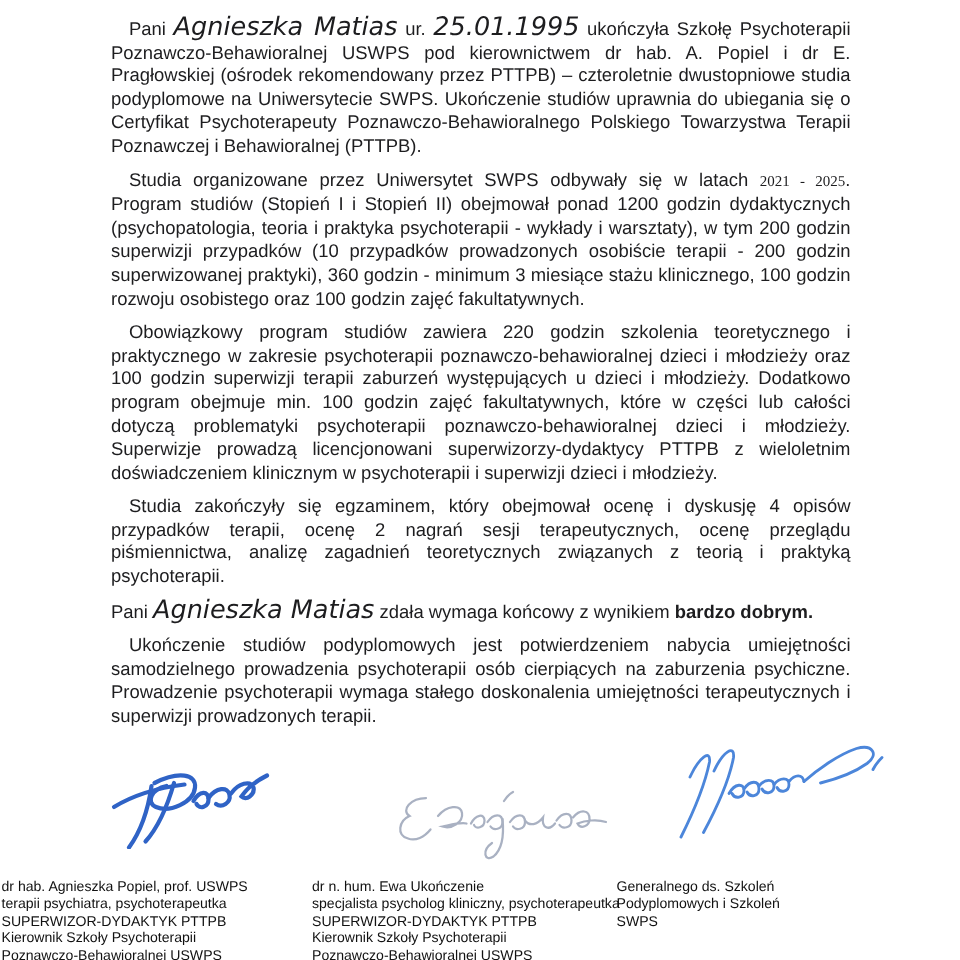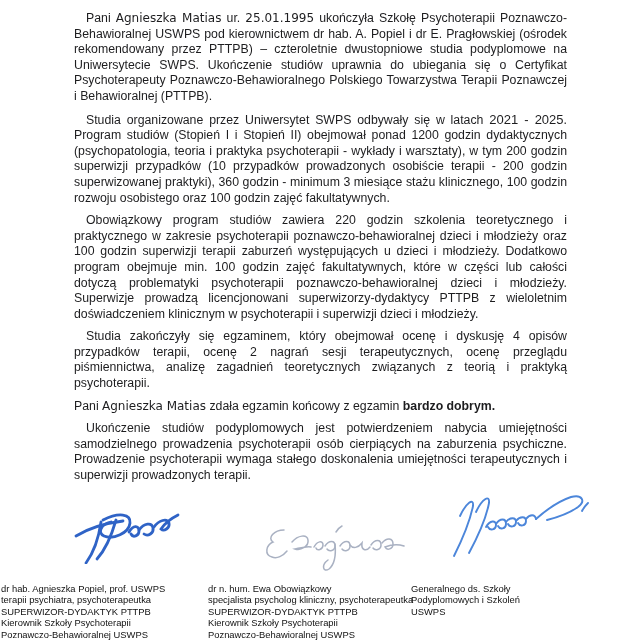--- a/index.html
+++ b/index.html
@@ -20,25 +20,26 @@
     font-size: 12.3px;
     line-height: 15.6px;
     text-align: justify;
     text-indent: 12px;
     margin-bottom: 7px;
     color: #1d1d1f;
   }
   .para.no-indent { text-indent: 0; }
   .inserted {
     font-family: "DejaVu Sans", sans-serif;
-    font-size: 12px;
+    font-size: 17px;
+    font-style: italic;
   }
   .years {
-    font-family: Liberation Sans, sans-serif;
-    font-size: 13px;
+    font-family: Liberation Serif, serif;
+    font-size: 10px;
   }
   .grade { font-weight: bold; margin-top: 11px; }
 
   .sig-grid {
     display: grid;
     grid-template-columns: 212px 218px 210px;
     align-items: start;
     margin-top: 6px;
     height: 92px;
   }
@@ -72,21 +73,21 @@
   <div class="doc-body">
 
     <p class="para"><span>Pani </span><span class="inserted">Agnieszka Matias</span><span> ur. </span><span class="inserted">25.01.1995</span><span> ukończyła Szkołę Psychoterapii Poznawczo-Behawioralnej USWPS pod kierownictwem dr hab. A. Popiel i dr E. Pragłowskiej (ośrodek rekomendowany przez PTTPB) – czteroletnie dwustopniowe studia podyplomowe na Uniwersytecie SWPS. Ukończenie studiów uprawnia do ubiegania się o Certyfikat Psychoterapeuty Poznawczo-Behawioralnego Polskiego Towarzystwa Terapii Poznawczej i Behawioralnej (PTTPB).</span></p>
 
     <p class="para"><span>Studia organizowane przez Uniwersytet SWPS odbywały się w latach </span><span class="years">2021 - 2025</span><span>. Program studiów (Stopień I i Stopień II) obejmował ponad 1200 godzin dydaktycznych (psychopatologia, teoria i praktyka psychoterapii - wykłady i warsztaty), w tym 200 godzin superwizji przypadków (10 przypadków prowadzonych osobiście terapii - 200 godzin superwizowanej praktyki), 360 godzin - minimum 3 miesiące stażu klinicznego, 100 godzin rozwoju osobistego oraz 100 godzin zajęć fakultatywnych.</span></p>
 
     <p class="para">Obowiązkowy program studiów zawiera 220 godzin szkolenia teoretycznego i praktycznego w zakresie psychoterapii poznawczo-behawioralnej dzieci i młodzieży oraz 100 godzin superwizji terapii zaburzeń występujących u dzieci i młodzieży. Dodatkowo program obejmuje min. 100 godzin zajęć fakultatywnych, które w części lub całości dotyczą problematyki psychoterapii poznawczo-behawioralnej dzieci i młodzieży. Superwizje prowadzą licencjonowani superwizorzy-dydaktycy PTTPB z wieloletnim doświadczeniem klinicznym w psychoterapii i superwizji dzieci i młodzieży.</p>
 
     <p class="para">Studia zakończyły się egzaminem, który obejmował ocenę i dyskusję 4 opisów przypadków terapii, ocenę 2 nagrań sesji terapeutycznych, ocenę przeglądu piśmiennictwa, analizę zagadnień teoretycznych związanych z teorią i praktyką psychoterapii.</p>
 
-    <p class="para no-indent"><span>Pani </span><span class="inserted">Agnieszka Matias</span><span> zdała egzamin końcowy z egzamin </span><span class="grade">bardzo dobrym.</span></p>
+    <p class="para no-indent"><span>Pani </span><span class="inserted">Agnieszka Matias</span><span> zdała wymaga końcowy z wynikiem </span><span class="grade">bardzo dobrym.</span></p>
 
     <p class="para">Ukończenie studiów podyplomowych jest potwierdzeniem nabycia umiejętności samodzielnego prowadzenia psychoterapii osób cierpiących na zaburzenia psychiczne. Prowadzenie psychoterapii wymaga stałego doskonalenia umiejętności terapeutycznych i superwizji prowadzonych terapii.</p>
   </div>
 
   <div class="sig-grid">
     <div class="sig-cell">
       <svg class="sig-1" width="108" height="54" viewBox="0 0 108 54">
         <g fill="none" stroke-width="2.8" stroke-linecap="round" stroke="#2f63c6">
           <path d="M3 26 C16 18 34 13 50 11"></path>
           <path d="M30 10 C46 2 58 4 57 13 C56 23 40 30 31 26 C24 23 28 14 38 12"></path>
@@ -133,25 +134,25 @@
 
   <div class="names-grid">
     <div class="name-block b1">
       <div>dr hab. Agnieszka Popiel, prof. USWPS</div>
       <div>terapii psychiatra, psychoterapeutka</div>
       <div>SUPERWIZOR-DYDAKTYK PTTPB</div>
       <div>Kierownik Szkoły Psychoterapii</div>
       <div>Poznawczo-Behawioralnej USWPS</div>
     </div>
     <div class="name-block b2">
-      <div>dr n. hum. Ewa Obowiązkowy</div>
+      <div>dr n. hum. Ewa Ukończenie</div>
       <div>specjalista psycholog kliniczny, psychoterapeutka</div>
       <div>SUPERWIZOR-DYDAKTYK PTTPB</div>
       <div>Kierownik Szkoły Psychoterapii</div>
       <div>Poznawczo-Behawioralnej USWPS</div>
     </div>
     <div class="name-block b3">
-      <div>Generalnego ds. Szkoły</div>
+      <div>Generalnego ds. Szkoleń</div>
       <div>Podyplomowych i Szkoleń</div>
-      <div>USWPS</div>
+      <div>SWPS</div>
     </div>
   </div>
 </div>
 
 </body></html>

